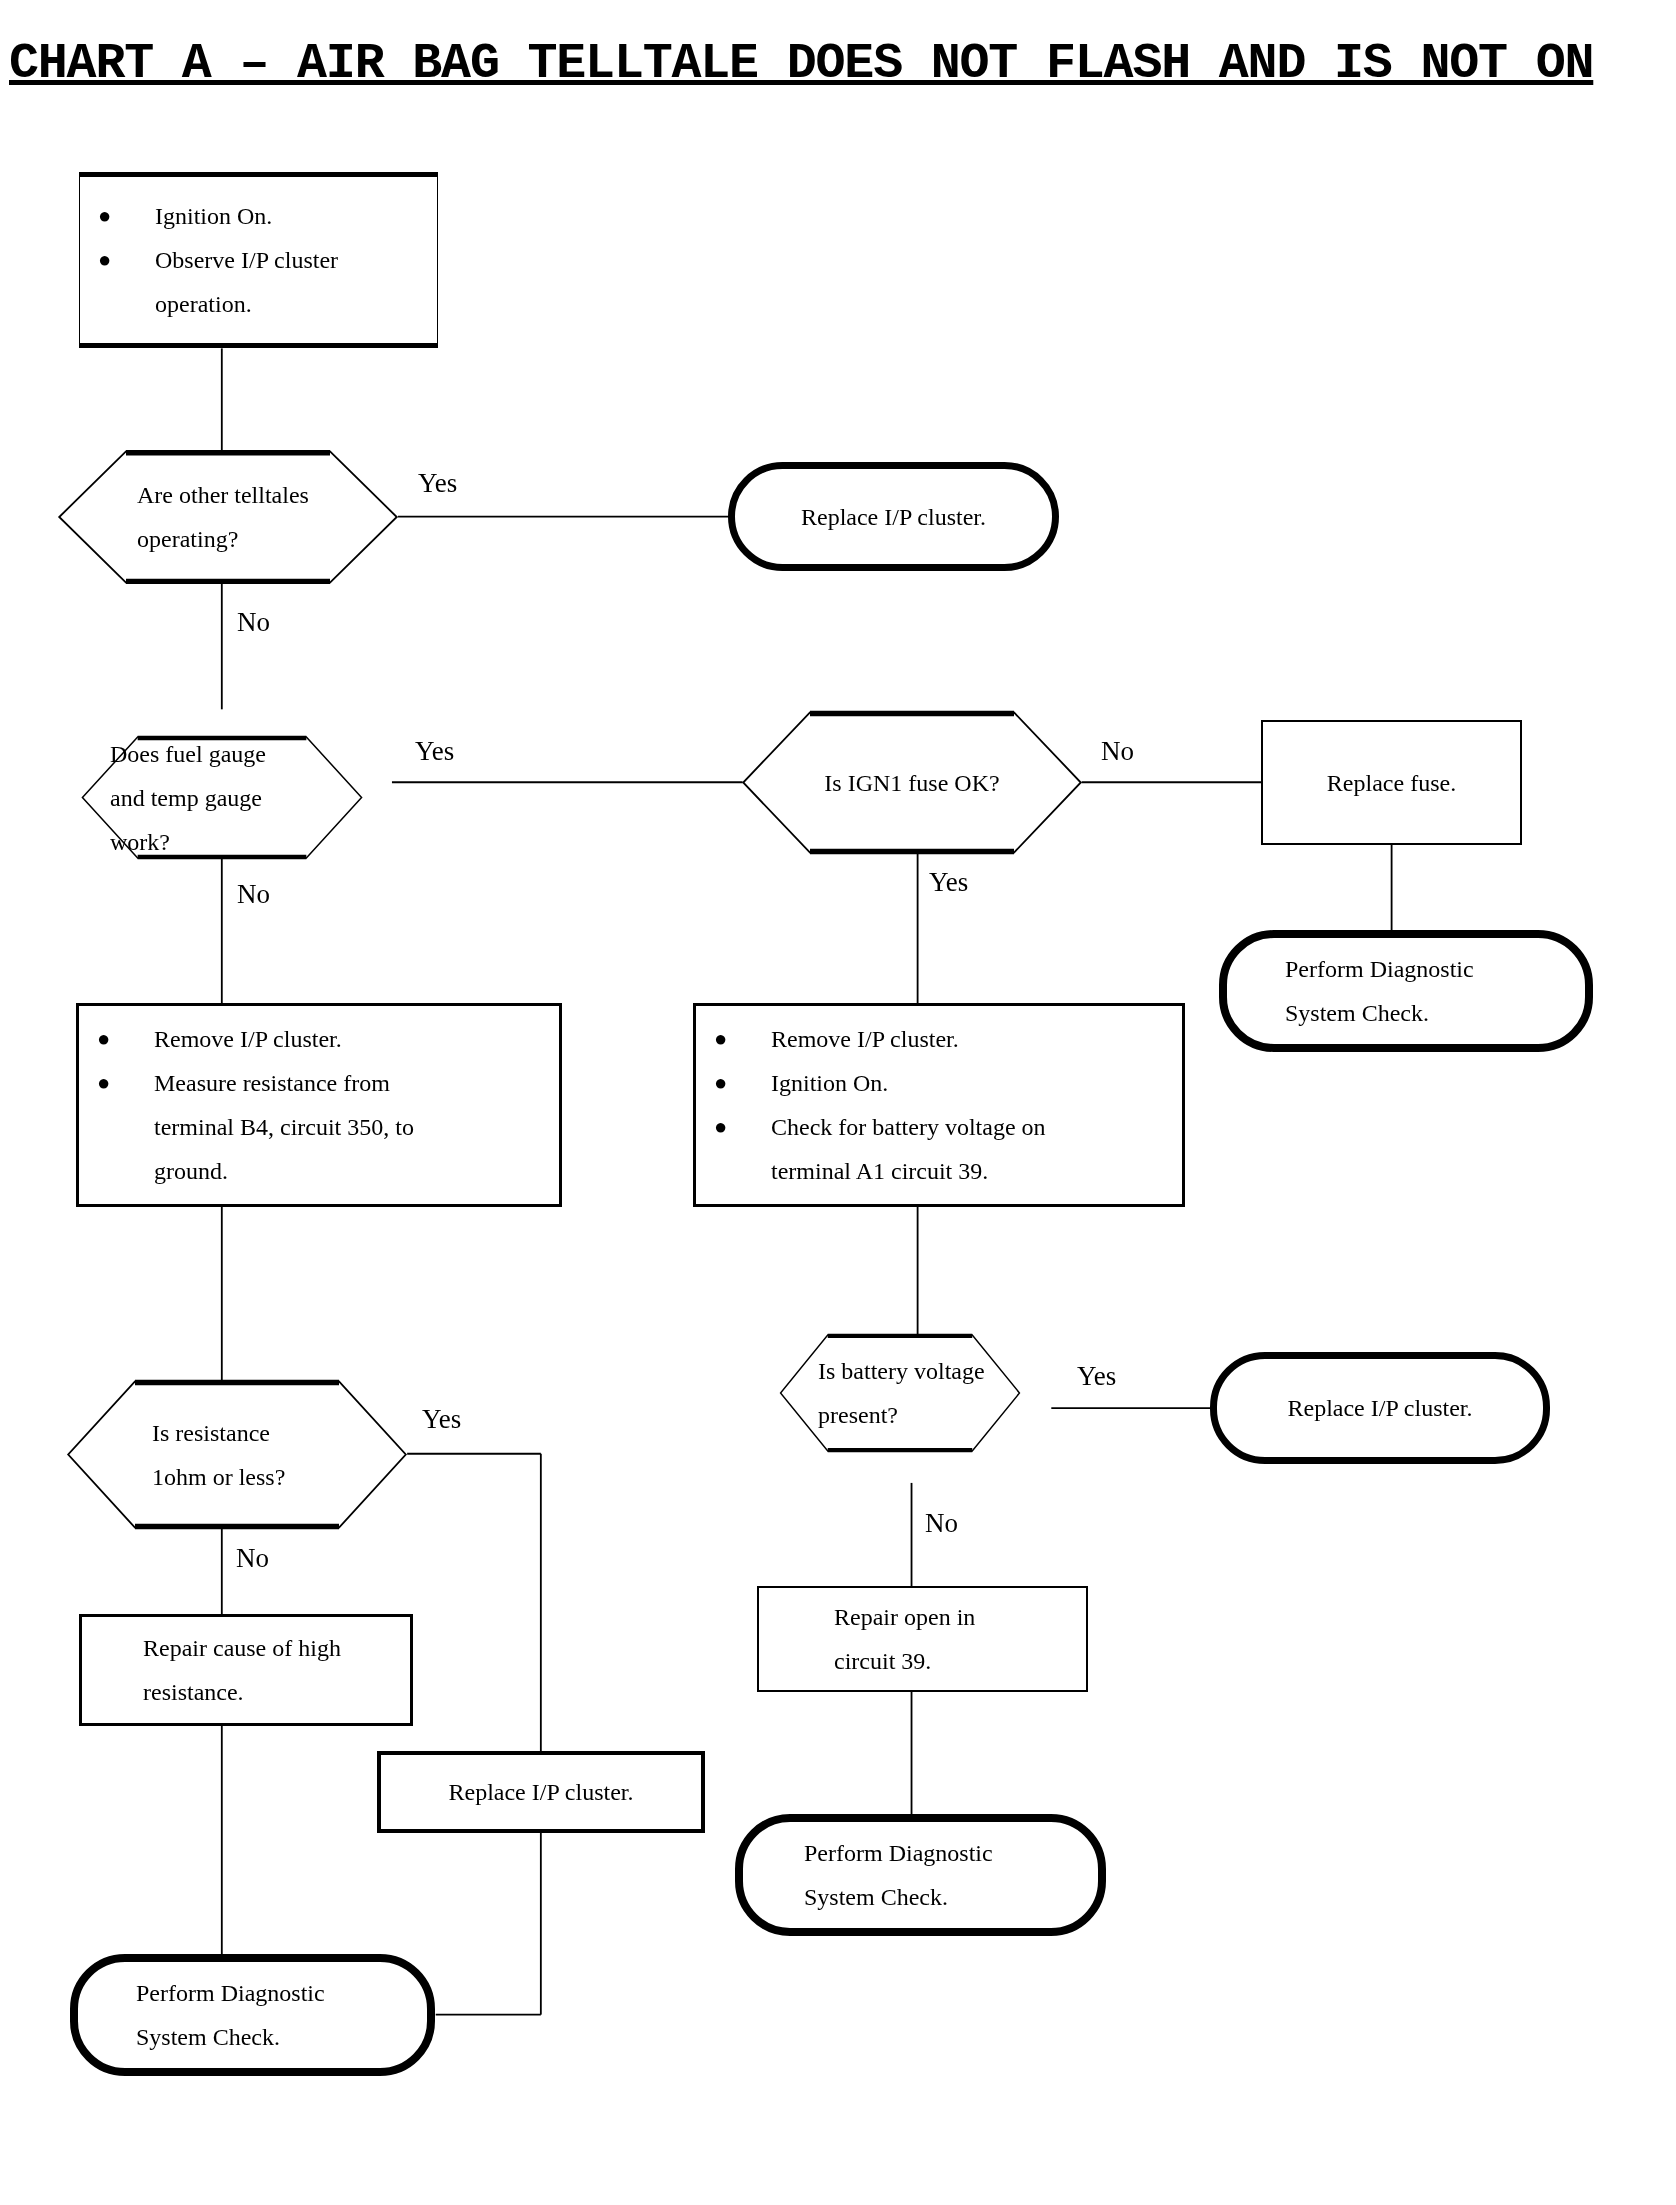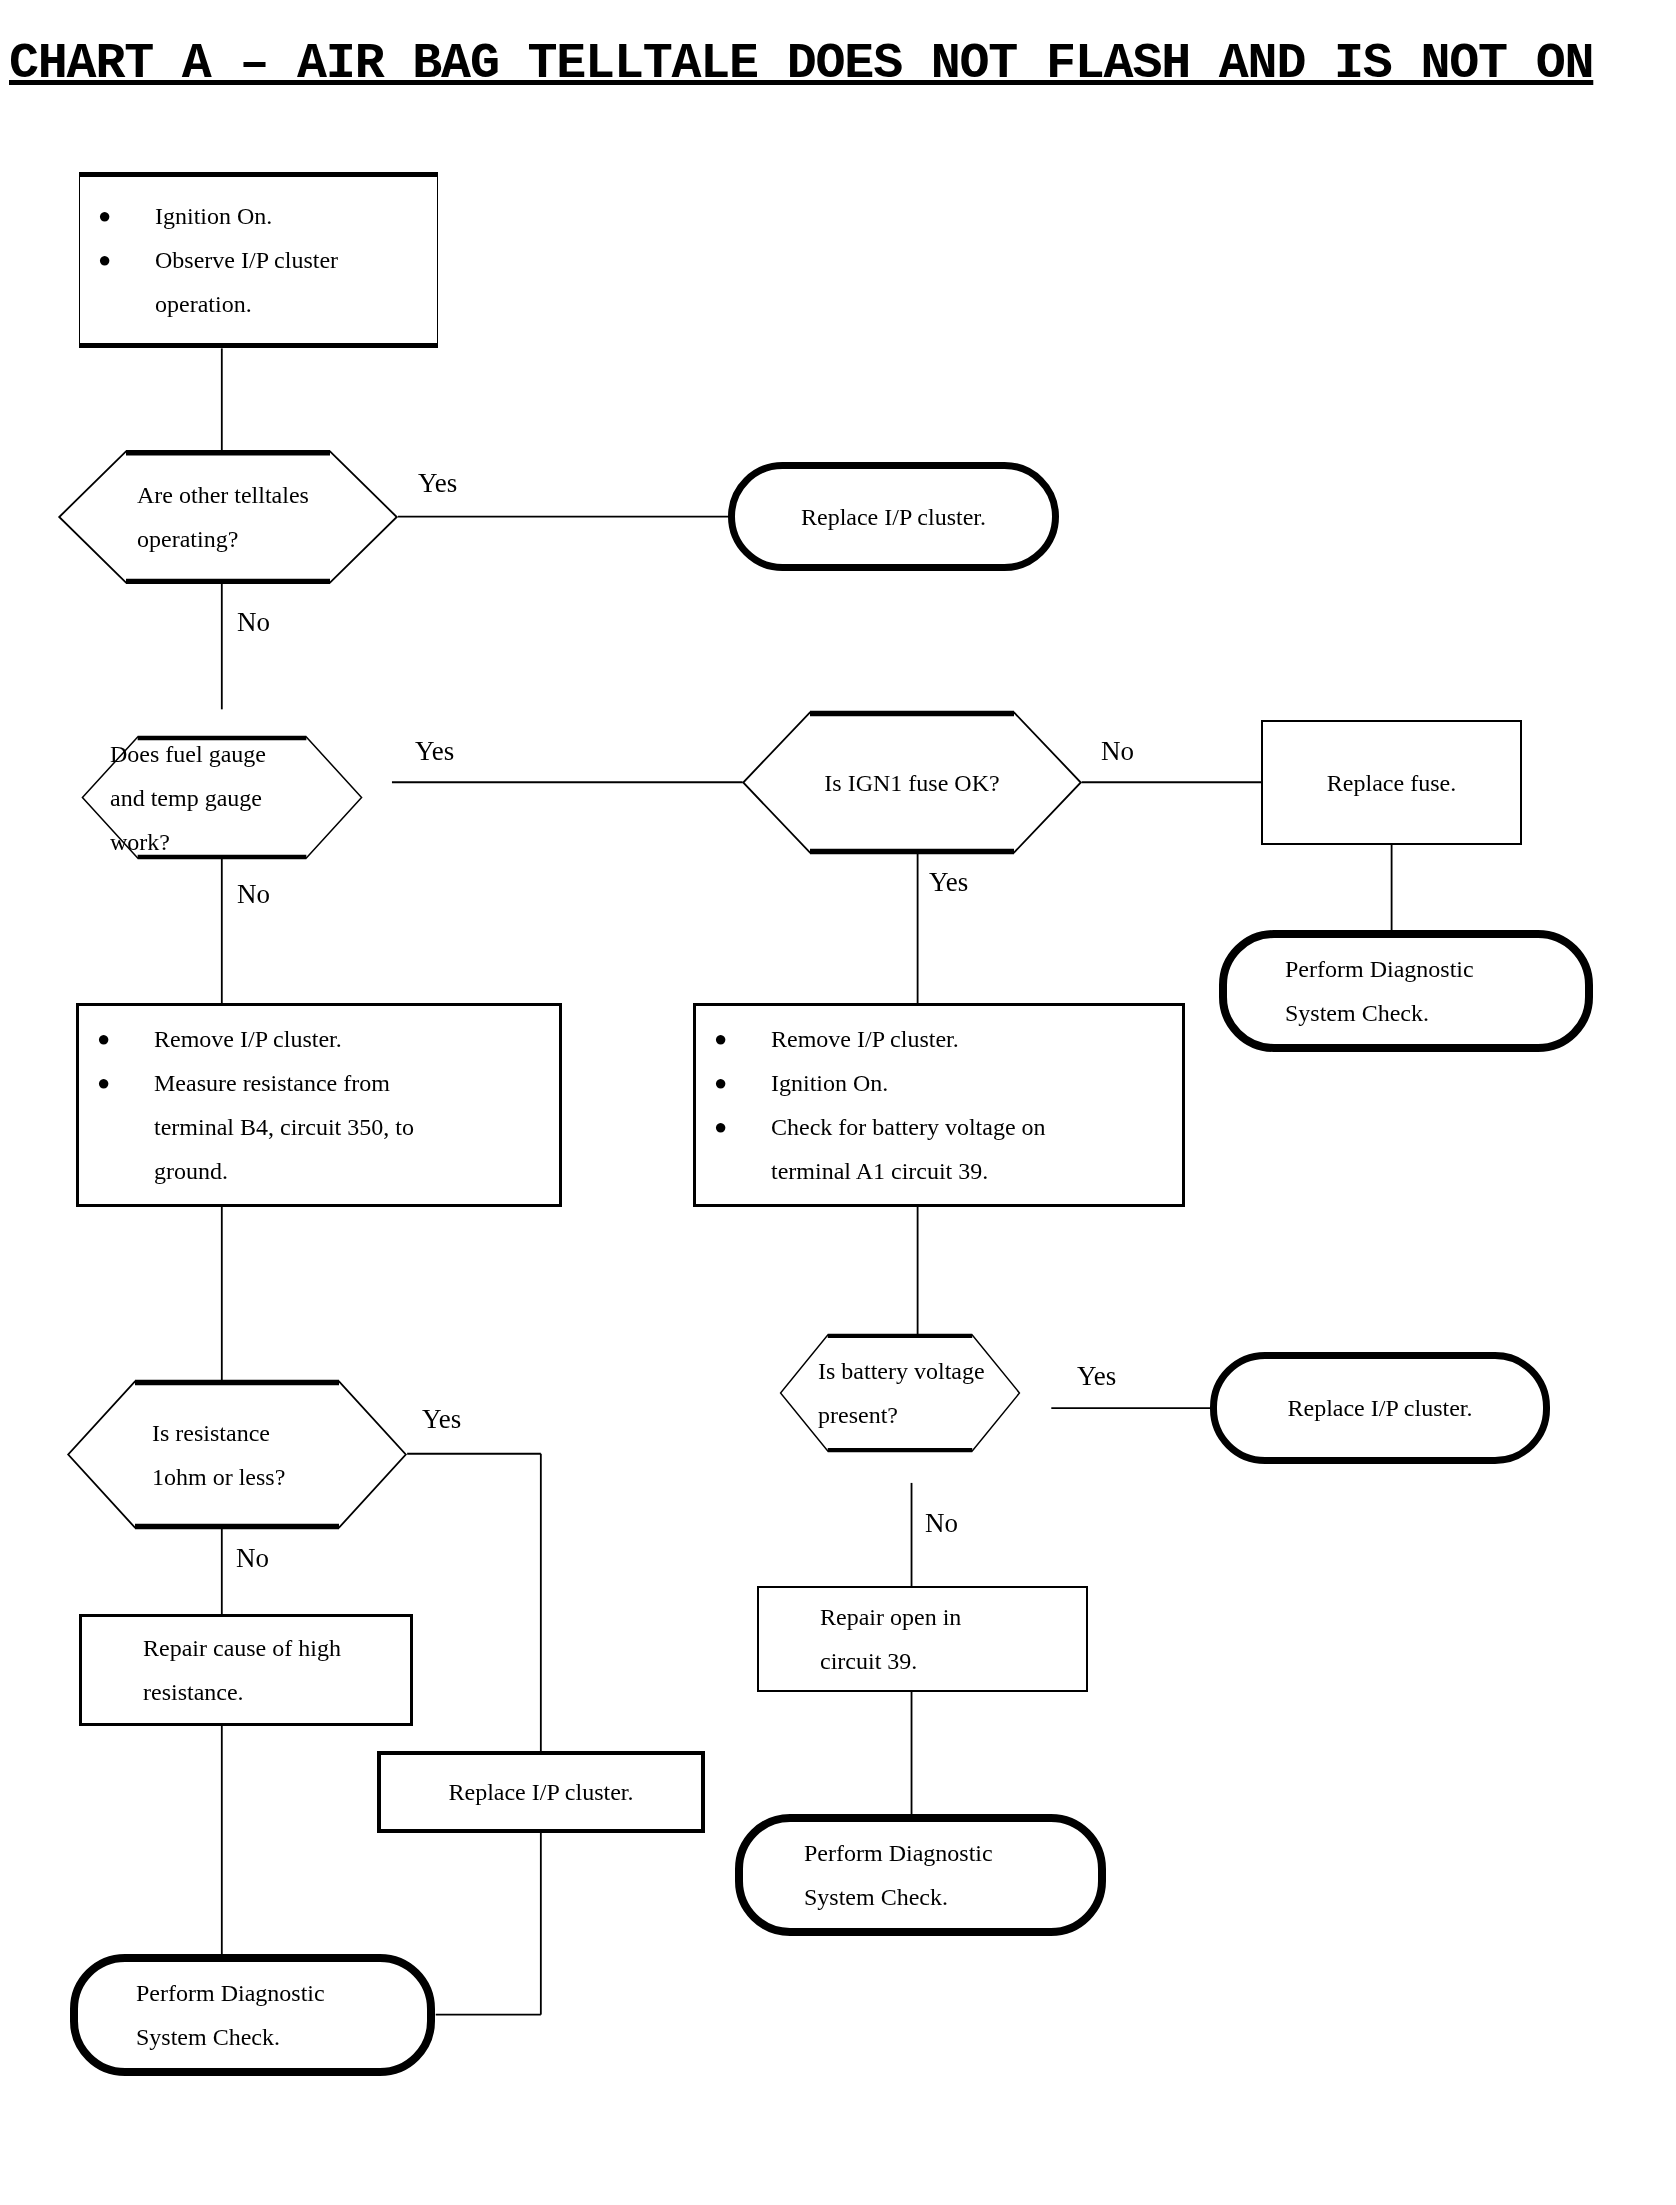--- a/index.html
+++ b/index.html
@@ -214,21 +214,21 @@
       <line x1="100" y1="241" x2="400" y2="241" stroke="#000" stroke-width="9"></line>
     </svg>
     <div class="txt" style="padding-left:70px; max-width:213px;">Is battery voltage present?</div>
   </div>
 
   <div class="node round-node" style="left:1210px; top:1352px; width:340px; height:112px;">
     <div class="txt center-txt">Replace I/P cluster.</div>
   </div>
 
   <div class="node rect-node" style="left:757px; top:1586px; width:331px; height:106px; border-width:2.4px;">
-    <div class="txt" style="padding-left:61px; max-width:188px;">Repair open in circuit 39.</div>
+    <div class="txt" style="padding-left:61px; max-width:188px;margin-left:14px;">Repair open in circuit 39.</div>
   </div>
 
   <div class="node round-node" style="left:735px; top:1814px; width:371px; height:122px; border-width:8px;">
     <div class="txt" style="padding-left:61px; max-width:237px;">Perform Diagnostic System Check.</div>
   </div>
 
   <div class="edge-label" style="left:418px; top:469px;">Yes</div>
   <div class="edge-label" style="left:237px; top:608px;">No</div>
   <div class="edge-label" style="left:415px; top:737px;">Yes</div>
   <div class="edge-label" style="left:1101px; top:737px;">No</div>

